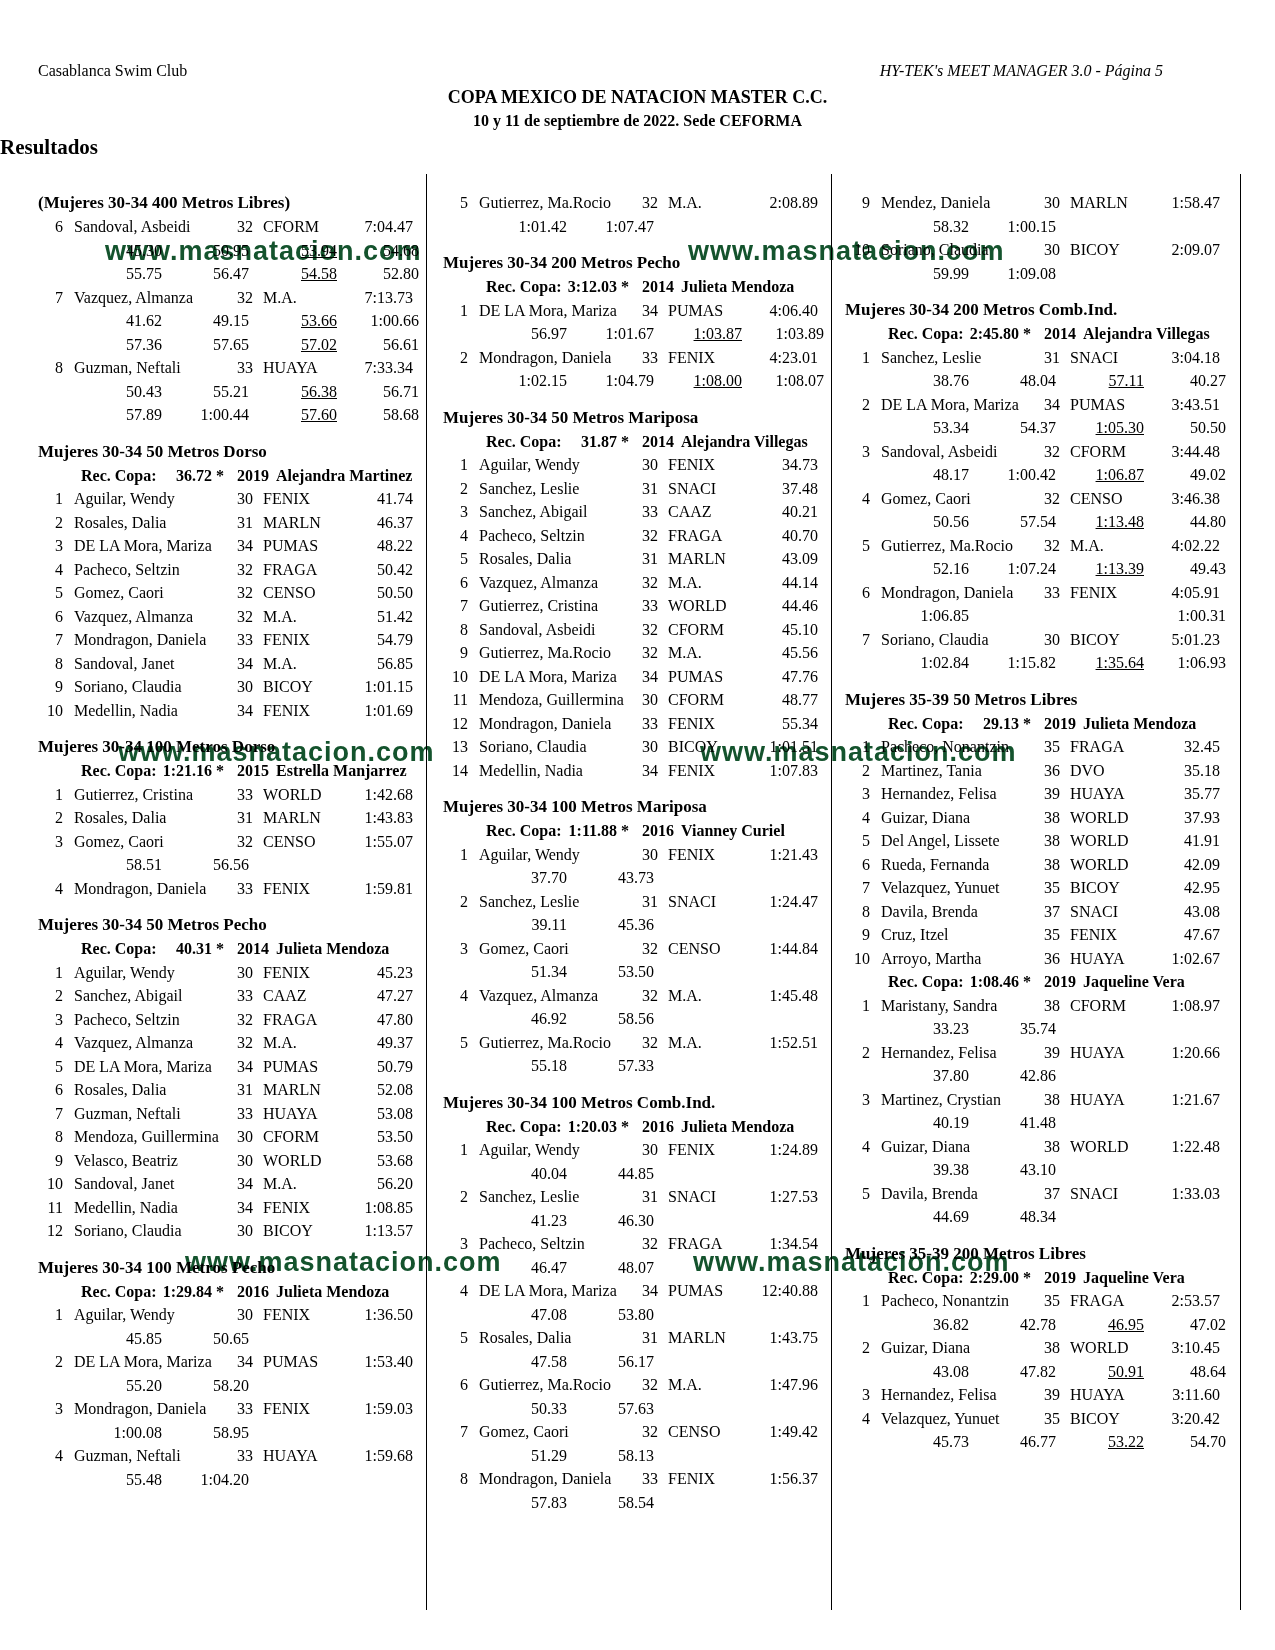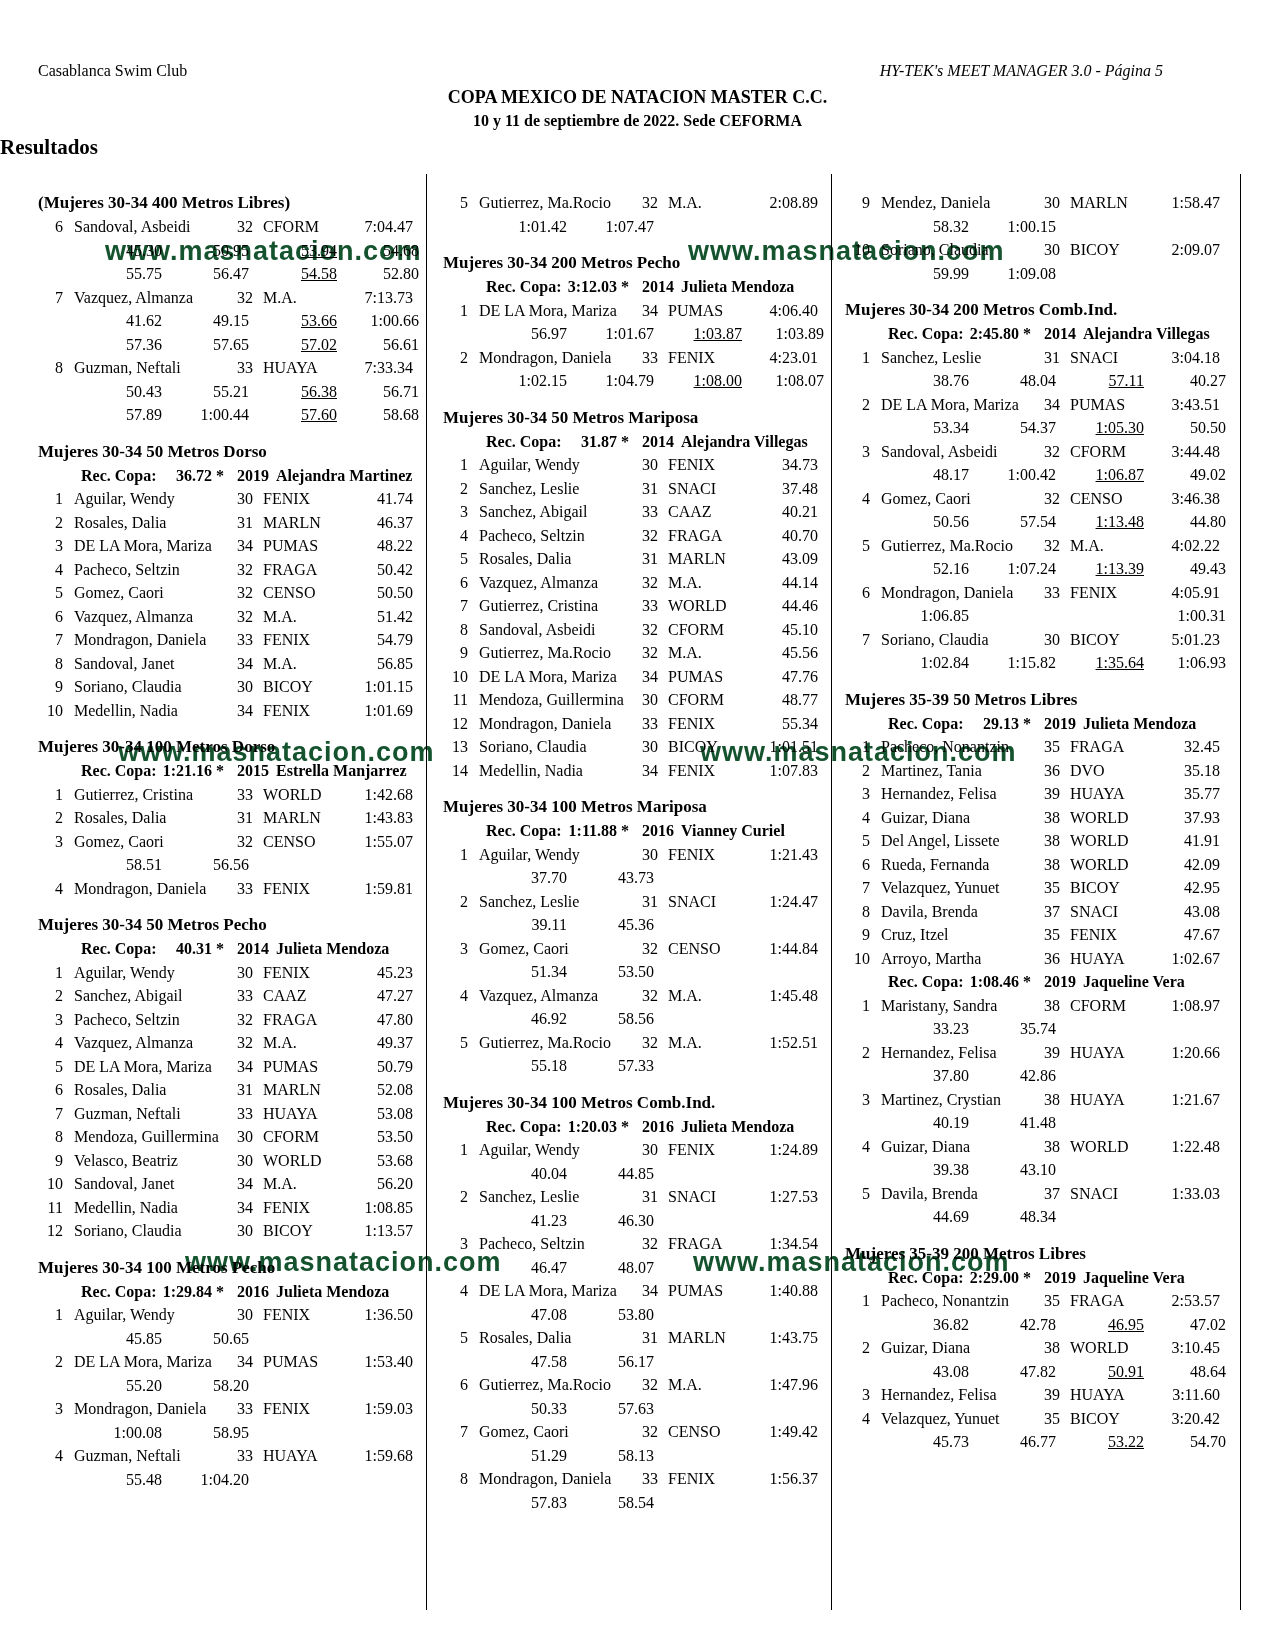--- a/index.html
+++ b/index.html
@@ -621,21 +621,21 @@
       </div>
       <div class="line">
         <span class="s1">46.47</span>
         <span class="s2">48.07</span>
       </div>
       <div class="line">
         <span class="p">4</span>
         <span class="n">DE LA Mora, Mariza</span>
         <span class="a">34</span>
         <span class="tm">PUMAS</span>
-        <span class="ti">1:40.88</span>
+        <span class="ti">12:40.88</span>
       </div>
       <div class="line">
         <span class="s1">47.08</span>
         <span class="s2">53.80</span>
       </div>
       <div class="line">
         <span class="p">5</span>
         <span class="n">Rosales, Dalia</span>
         <span class="a">31</span>
         <span class="tm">MARLN</span>

